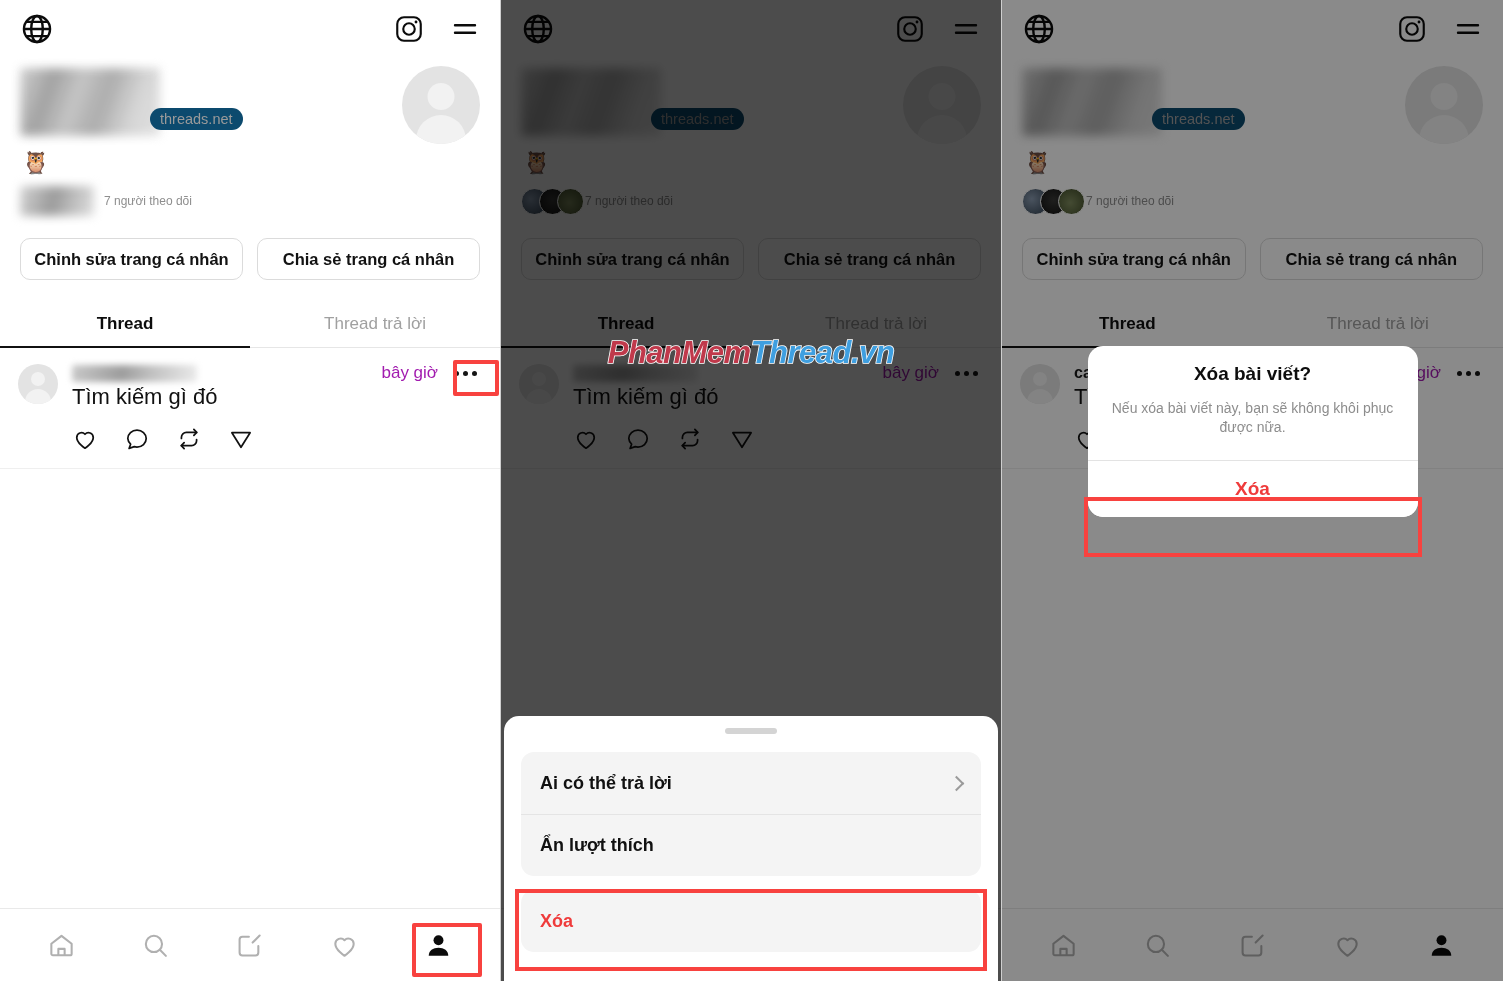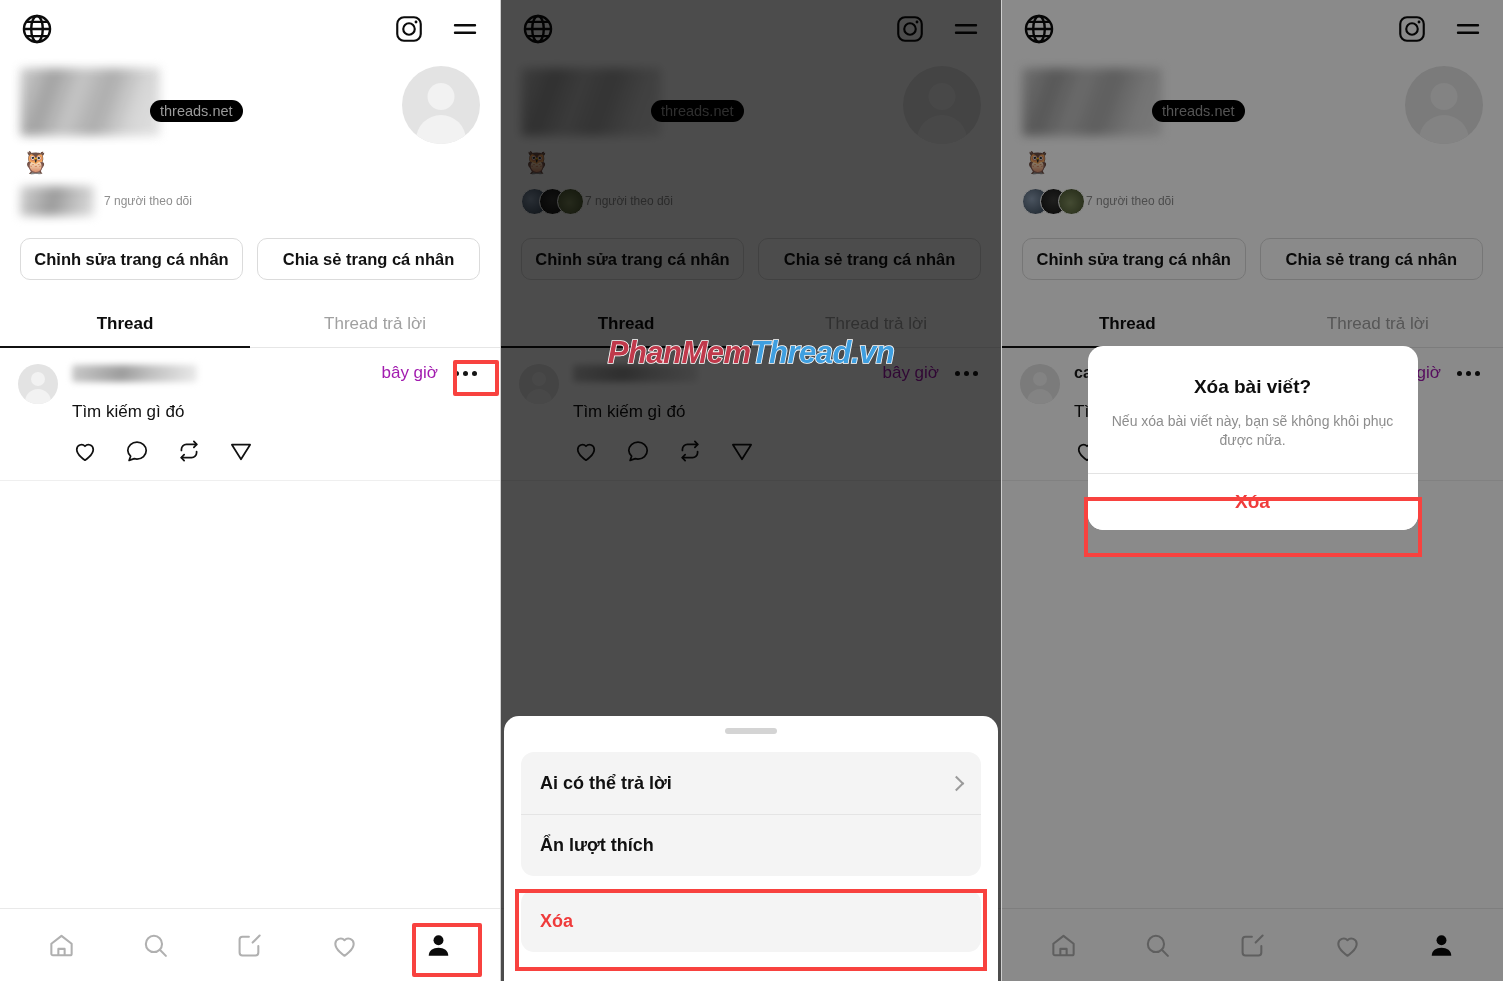--- a/index.html
+++ b/index.html
@@ -68,24 +68,24 @@
   .name-col { position: relative; padding-top: 4px; }
   .blur-name {
     width: 140px; height: 68px;
     border-radius: 3px;
     background: linear-gradient(110deg,#cfcfcf 0%,#9e9e9e 22%,#c2c2c2 40%,#a9a9a9 58%,#d2d2d2 78%,#e2e2e2 100%);
     filter: blur(5px);
     opacity: .95;
   }
   .handle-chip {
     position: absolute;
-    left: 130px; top: 36px;
+    left: 130px; top: 44px;
     font-size: 14.5px;
     color: #9a9a9a;
-    background: #000000;
+    background: #0c4a6e;
     padding: 3px 10px;
     border-radius: 11px;
     white-space: nowrap;
     filter: blur(0.35px);
   }
   .avatar-big {
     width: 78px; height: 78px;
     border-radius: 50%;
     background: #e3e3e3;
     position: relative;
@@ -251,23 +251,23 @@
     gap: 4px;
     cursor: pointer;
   }
   .dots-btn i {
     width: 5px; height: 5px;
     border-radius: 50%;
     background: #151515;
     display: block;
   }
   .post-text {
-    font-size: 17px;
+    font-size: 22px;
     color: #111111;
-    margin-top: 18px;
+    margin-top: 0;
   }
   .post-icons {
     display: flex;
     gap: 26px;
     margin-top: 16px;
     align-items: center;
   }
   .post-icons svg { display: block; cursor: pointer; }
 
   
@@ -373,21 +373,21 @@
   .alert {
     position: absolute;
     left: 50%; top: 346px;
     transform: translateX(-50%);
     width: 330px;
     background: #ffffff;
     border-radius: 15px;
     z-index: 70;
     overflow: hidden;
   }
-  .alert-body { padding: 30px 24px 22px 24px; text-align: center; }
+  .alert-body { padding: 17px 24px 22px 24px; text-align: center; }
   .alert-title {
     font-size: 19px;
     font-weight: 700;
     color: #0e0e0e;
     margin-bottom: 14px;
   }
   .alert-msg {
     font-size: 14px;
     line-height: 1.38;
     color: #8d8d8d;

